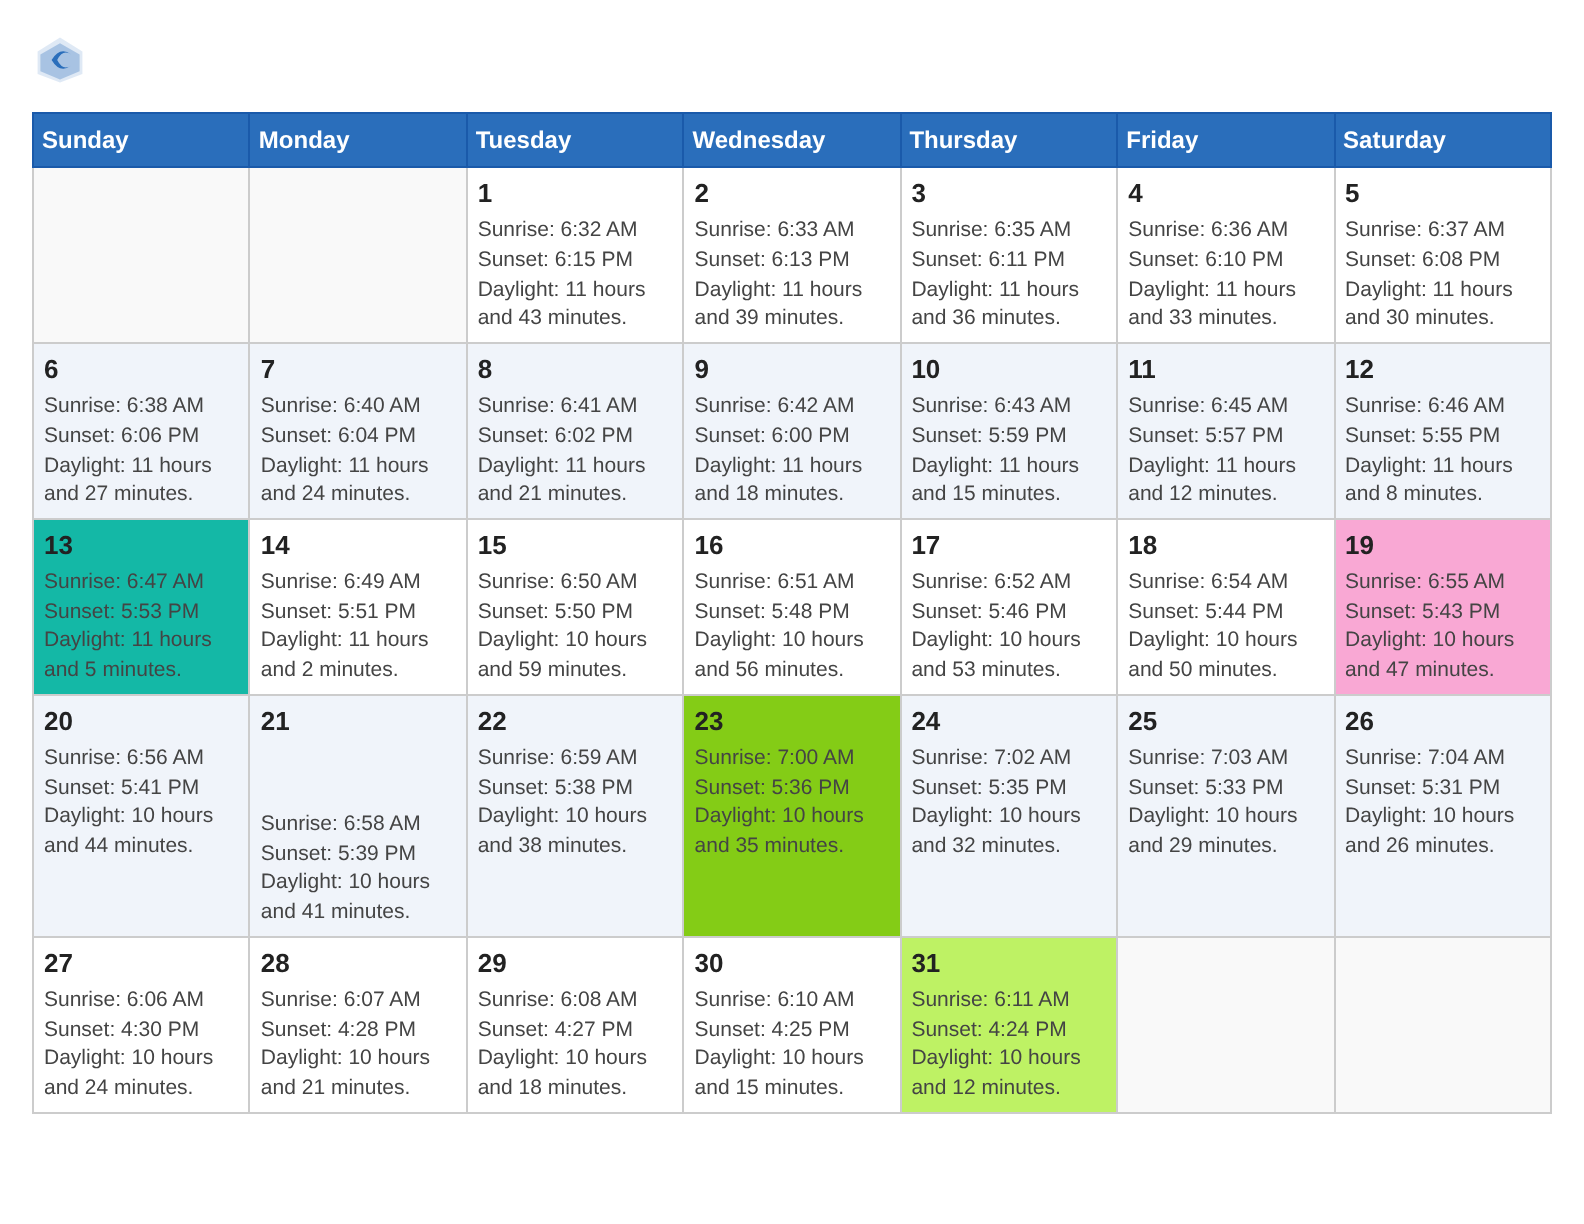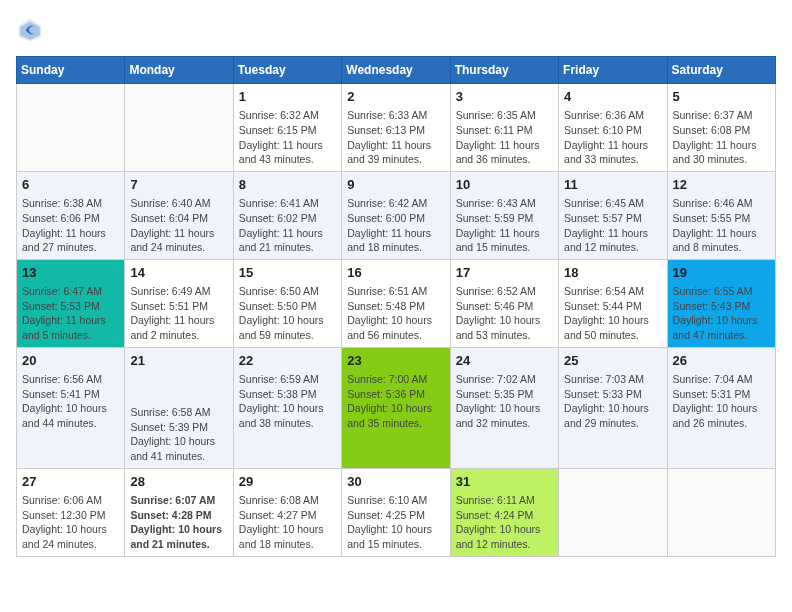--- a/index.html
+++ b/index.html
@@ -229,21 +229,21 @@
           <div class="day-info" style="white-space: pre-line;">Sunrise: 6:52 AM
 Sunset: 5:46 PM
 Daylight: 10 hours and 53 minutes.</div>
         </td>
         <td style="background: rgb(255, 255, 255);">
           <span class="day-number">18</span>
           <div class="day-info" style="white-space: pre-line;">Sunrise: 6:54 AM
 Sunset: 5:44 PM
 Daylight: 10 hours and 50 minutes.</div>
         </td>
-        <td style="background: #0ea5e9;">
+        <td style="background: #f9a8d4;">
           <span class="day-number">19</span>
           <div class="day-info" style="white-space: pre-line;">Sunrise: 6:55 AM
 Sunset: 5:43 PM
 Daylight: 10 hours and 47 minutes.</div>
         </td>
       </tr>
       <tr>
         <td style="background: rgb(240, 244, 250);">
           <span class="day-number">20</span>
           <div class="day-info" style="white-space: pre-line;">Sunrise: 6:56 AM
@@ -284,26 +284,26 @@
           <span class="day-number">26</span>
           <div class="day-info" style="white-space: pre-line;">Sunrise: 7:04 AM
 Sunset: 5:31 PM
 Daylight: 10 hours and 26 minutes.</div>
         </td>
       </tr>
       <tr>
         <td style="background: rgb(255, 255, 255);">
           <span class="day-number">27</span>
           <div class="day-info" style="white-space: pre-line;">Sunrise: 6:06 AM
-Sunset: 12:30 PM
+Sunset: 4:30 PM
 Daylight: 10 hours and 24 minutes.</div>
         </td>
         <td style="background: rgb(255, 255, 255);">
           <span class="day-number">28</span>
-          <div class="day-info" style="white-space: pre-line; font-weight: bold;">Sunrise: 6:07 AM
+          <div class="day-info" style="white-space: pre-line;">Sunrise: 6:07 AM
 Sunset: 4:28 PM
 Daylight: 10 hours and 21 minutes.</div>
         </td>
         <td style="background: rgb(255, 255, 255);">
           <span class="day-number">29</span>
           <div class="day-info" style="white-space: pre-line;">Sunrise: 6:08 AM
 Sunset: 4:27 PM
 Daylight: 10 hours and 18 minutes.</div>
         </td>
         <td style="background: rgb(255, 255, 255);">

